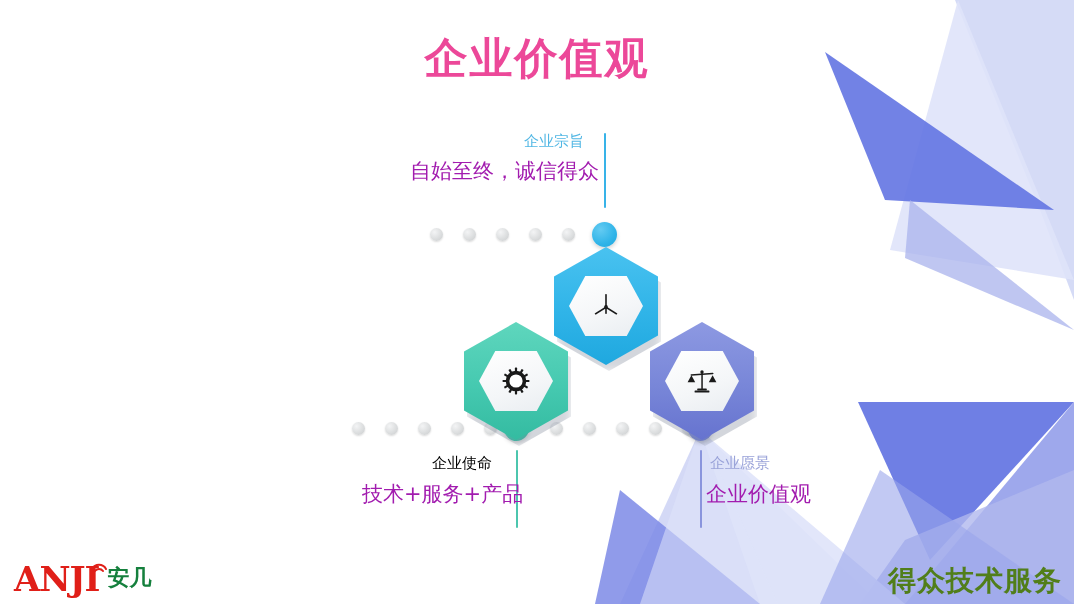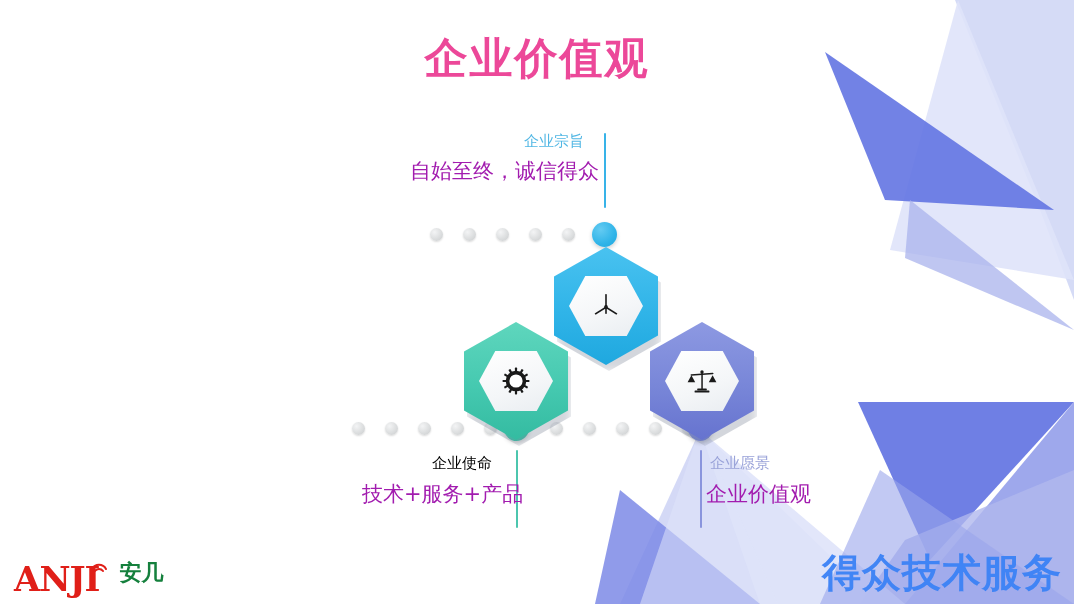--- a/index.html
+++ b/index.html
@@ -107,22 +107,22 @@
     white-space: nowrap;
     font-family: "DejaVu Sans", "Liberation Sans", sans-serif;
   }
 
   
   #logo {
     position: absolute;
     left: 14px;
     bottom: 8px;
     display: flex;
-    align-items: flex-start;
-    gap: 20px;
+    align-items: center;
+    gap: 8px;
   }
   #logo .latin {
     font-size: 34px;
     font-weight: bold;
     color: #e01f18;
     letter-spacing: -1px;
     font-family: "DejaVu Serif", "Liberation Serif", serif;
     line-height: 1;
   }
   #logo .cjk {
@@ -131,23 +131,23 @@
     color: #15803d;
     font-family: Liberation Serif, serif;
     line-height: 1;
     padding-bottom: 2px;
   }
 
   #watermark {
     position: absolute;
     right: 12px;
     bottom: 4px;
-    font-size: 39px;
-    font-weight: bold;
-    color: #3b82f6;
+    font-size: 28px;
+    font-weight: bold;
+    color: #4d7c0f;
     letter-spacing: 1px;
     font-family: "DejaVu Sans", "Liberation Sans", sans-serif;
     opacity: 0.95;
   }
 </style>
 </head>
 <body>
 
 <div id="slide">
 

